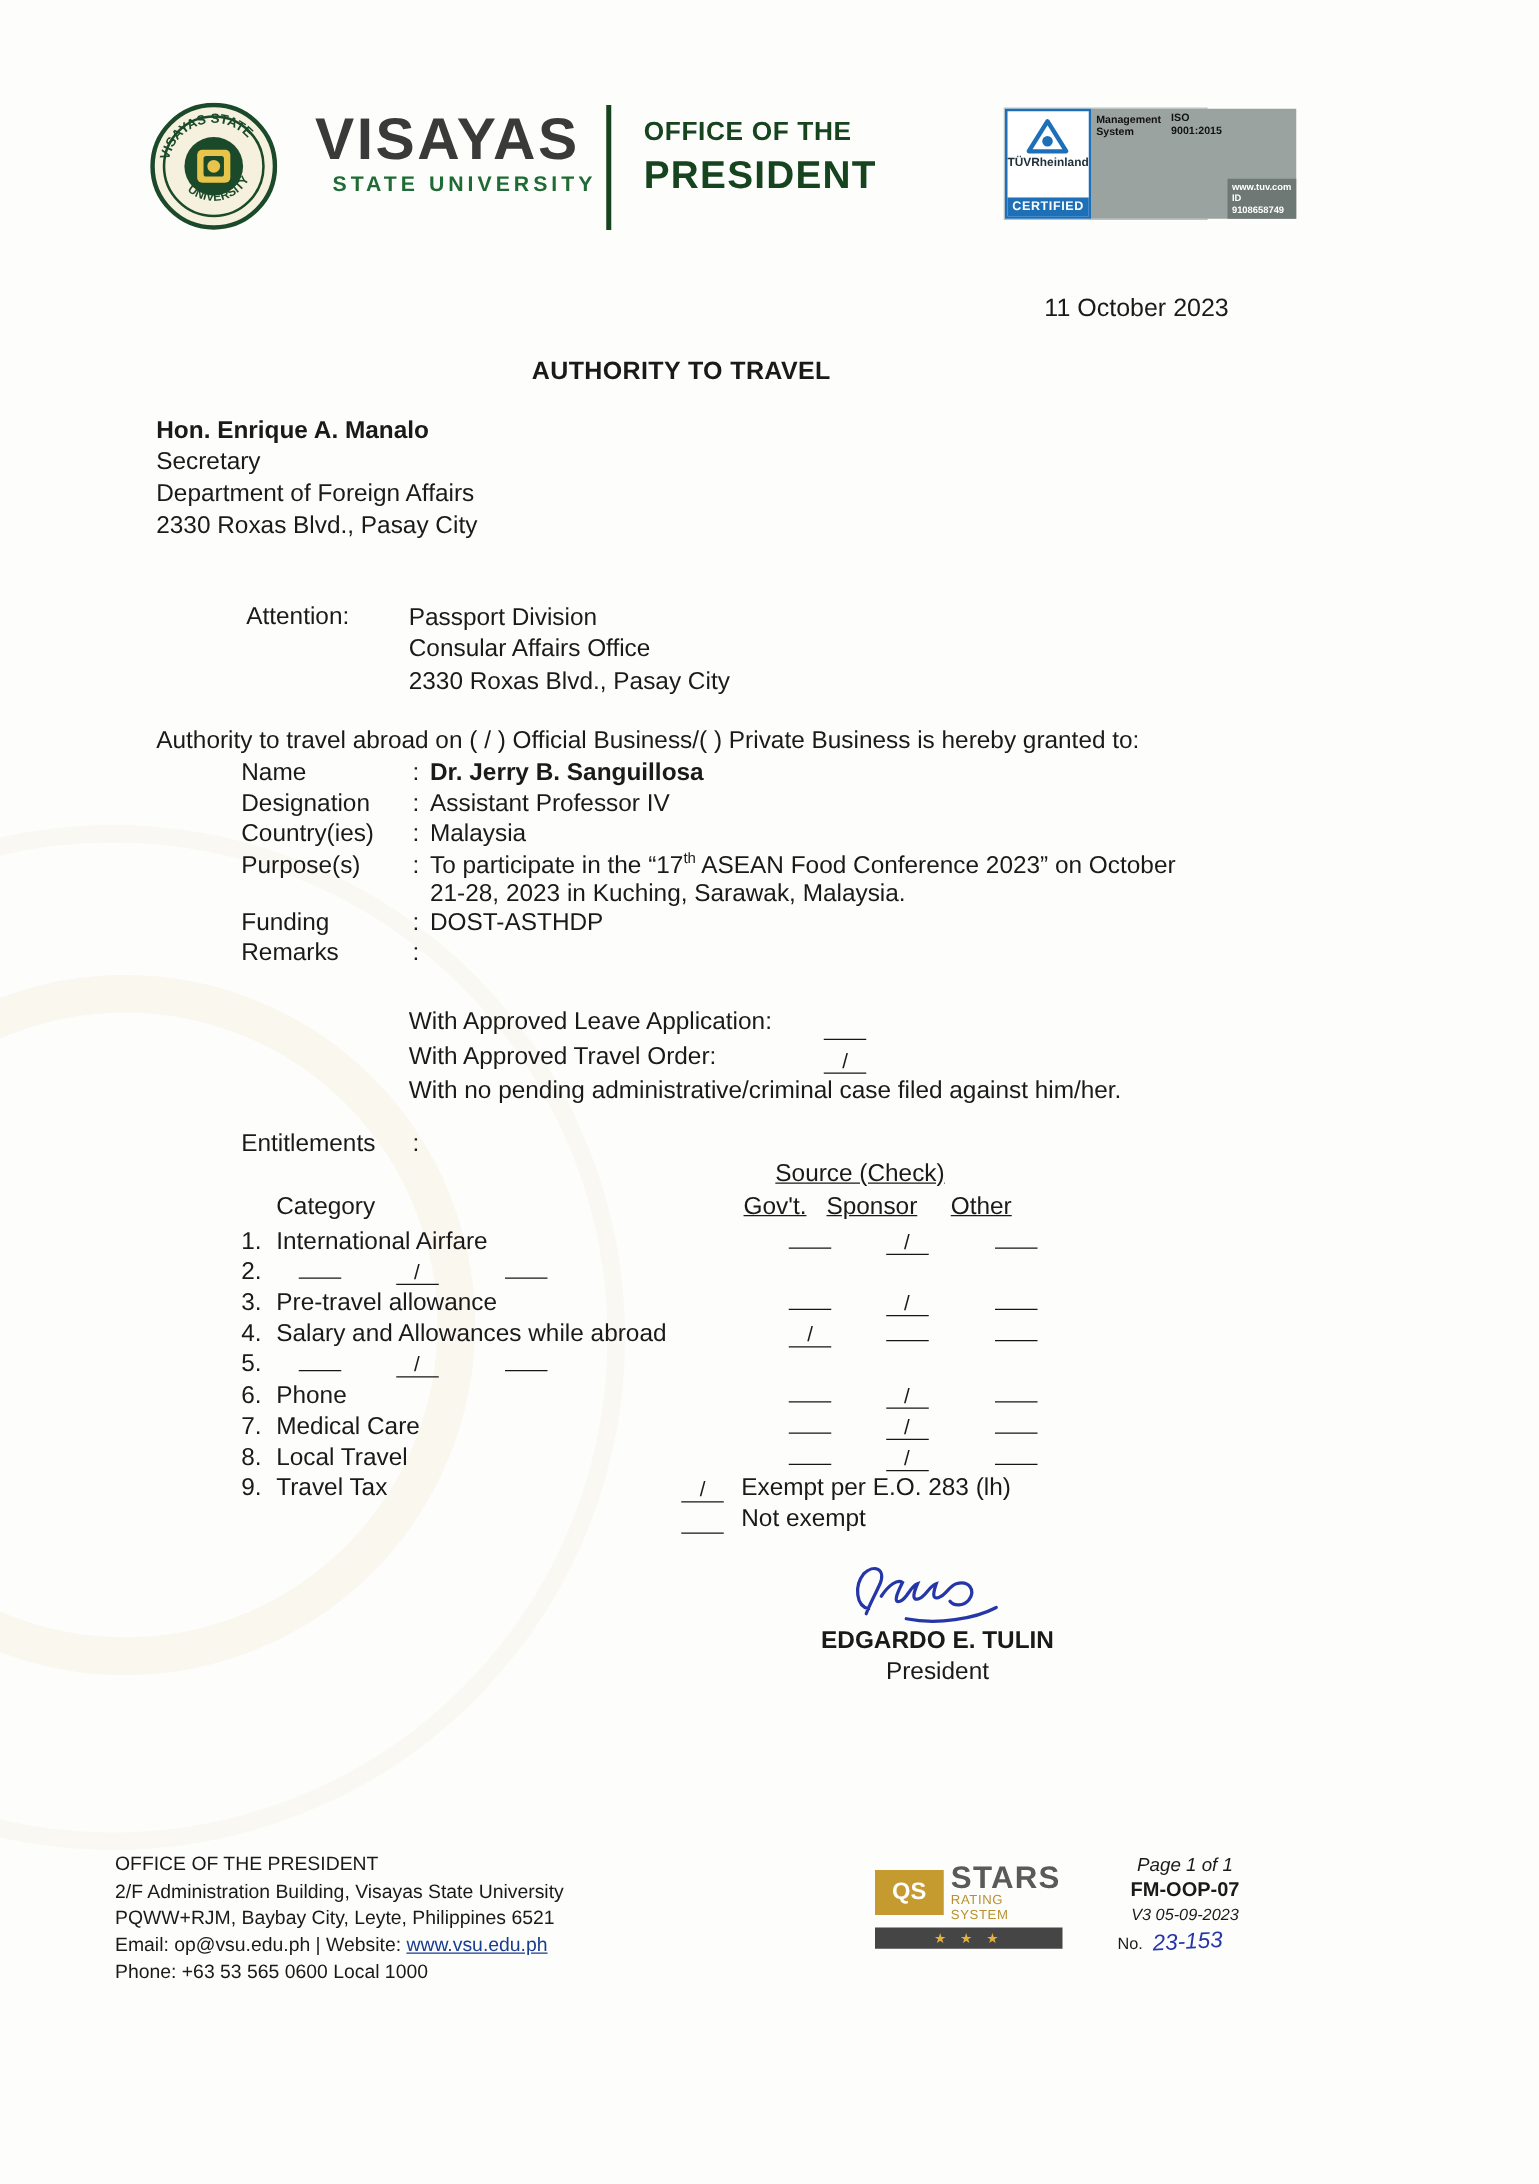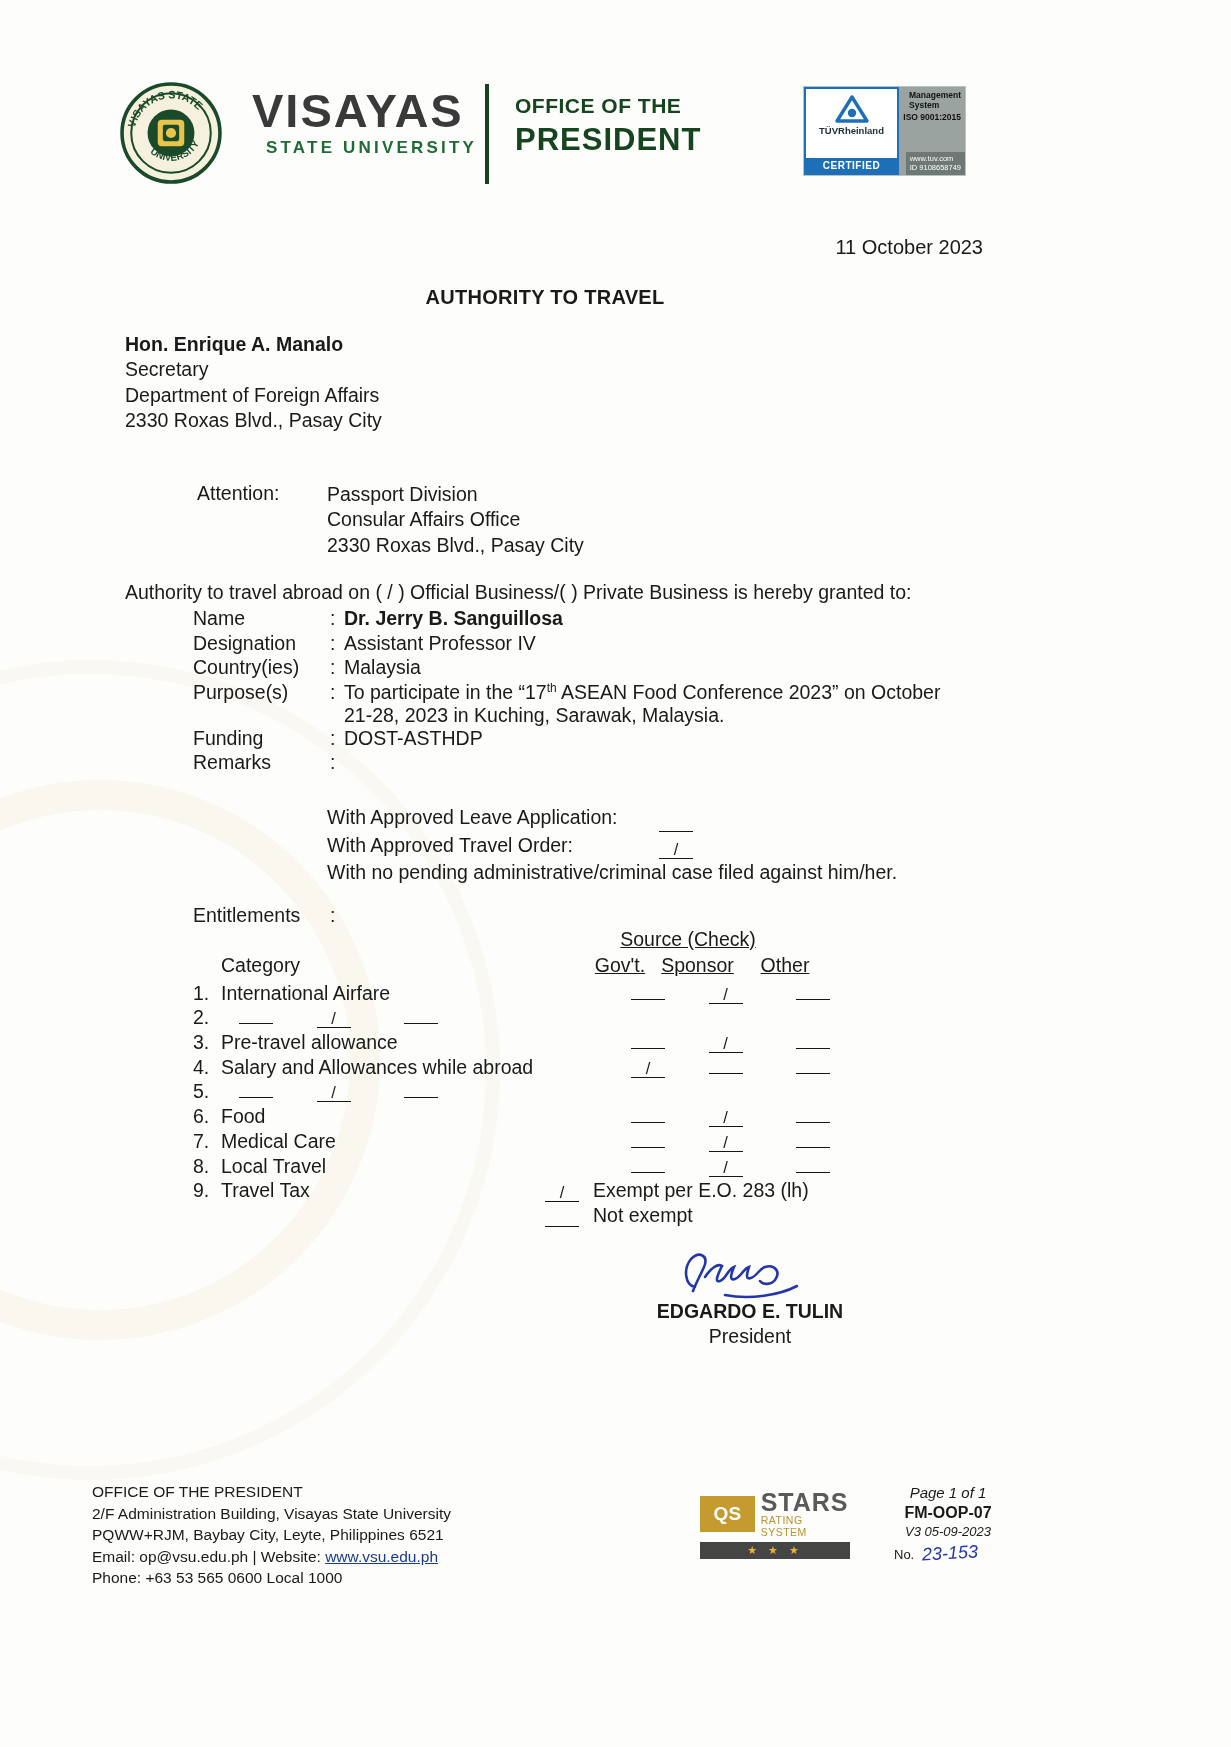--- a/index.html
+++ b/index.html
@@ -25,24 +25,24 @@
   .office { position:absolute; left:395px; top:14px; color:#16441f; }
   .office1 { font-size:21px; font-weight:bold; letter-spacing:.5px; }
   .office2 { font-size:31px; font-weight:bold; letter-spacing:1px; margin-top:4px; }
 
   .tuv { position:absolute; left:683px; top:6px; width:163px; height:90px; display:flex;
          border:1px solid #b9c2c6; background:#fff; font-family:"Liberation Sans", sans-serif; }
   .tuv-left { width:95px; position:relative; border:2px solid #1d6fb8; display:flex; flex-direction:column; align-items:center; }
   .tuv-tri { margin-top:5px; }
   .tuv-brand { font-size:9.5px; font-weight:bold; color:#20313b; margin-top:1px; }
   .tuv-cert { margin-top:auto; width:100%; background:#1d6fb8; color:#fff; font-size:10px; font-weight:bold; text-align:center; padding:2px 0; letter-spacing:.5px; }
-  .tuv-right { flex:1; background:#9aa39f; display:flex; flex-direction:column; font-size:8.5px; color:#111;align-items:flex-end; }
+  .tuv-right { flex:1; background:#9aa39f; display:flex; flex-direction:row; font-size:8.5px; color:#111; }
   .tuv-mgmt { padding:3px 4px 0 4px; font-weight:bold; line-height:10px; }
   .tuv-iso { padding:2px 4px; font-weight:bold; }
-  .tuv-dark { margin-top:auto; background:#6e7874; color:#fff; font-size:7.5px; padding:2px 4px 3px 4px; line-height:9px; }
+  .tuv-dark { margin-top:auto; background:#6e7874; color:#fff; font-size:7.5px; padding:2px 4px 3px 4px; line-height:9px;font-weight:bold; }
 
   
   .date { position:absolute; top:236px; left:143px; width:840px; text-align:right; font-size:20px; }
   .doc-title { position:absolute; top:286px; left:125px; width:840px; text-align:center; font-weight:bold; font-size:20px; letter-spacing:.3px; }
 
   .addressee { position:absolute; top:332px; left:125px; line-height:25.4px; }
   .addr-name { font-weight:bold; }
 
   .attention { position:absolute; top:482px; left:197px; display:flex; }
   .attention .att-label { width:130px; }
@@ -283,21 +283,21 @@
         <span class="c-o"><span class="mark"></span></span>
       </div>
       <div class="ent-row">
         <span class="c-num">5.</span>
         <span class="c-g"><span class="mark"></span></span>
         <span class="c-s"><span class="mark">/</span></span>
         <span class="c-o"><span class="mark"></span></span>
       </div>
       <div class="ent-row">
         <span class="c-num">6.</span>
-        <span class="c-cat">Food</span>
+        <span class="c-cat">Phone</span>
         <span class="c-g"><span class="mark"></span></span>
         <span class="c-s"><span class="mark">/</span></span>
         <span class="c-o"><span class="mark"></span></span>
       </div>
       <div class="ent-row">
         <span class="c-num">7.</span>
         <span class="c-cat">Medical Care</span>
         <span class="c-g"><span class="mark"></span></span>
         <span class="c-s"><span class="mark">/</span></span>
         <span class="c-o"><span class="mark"></span></span>

